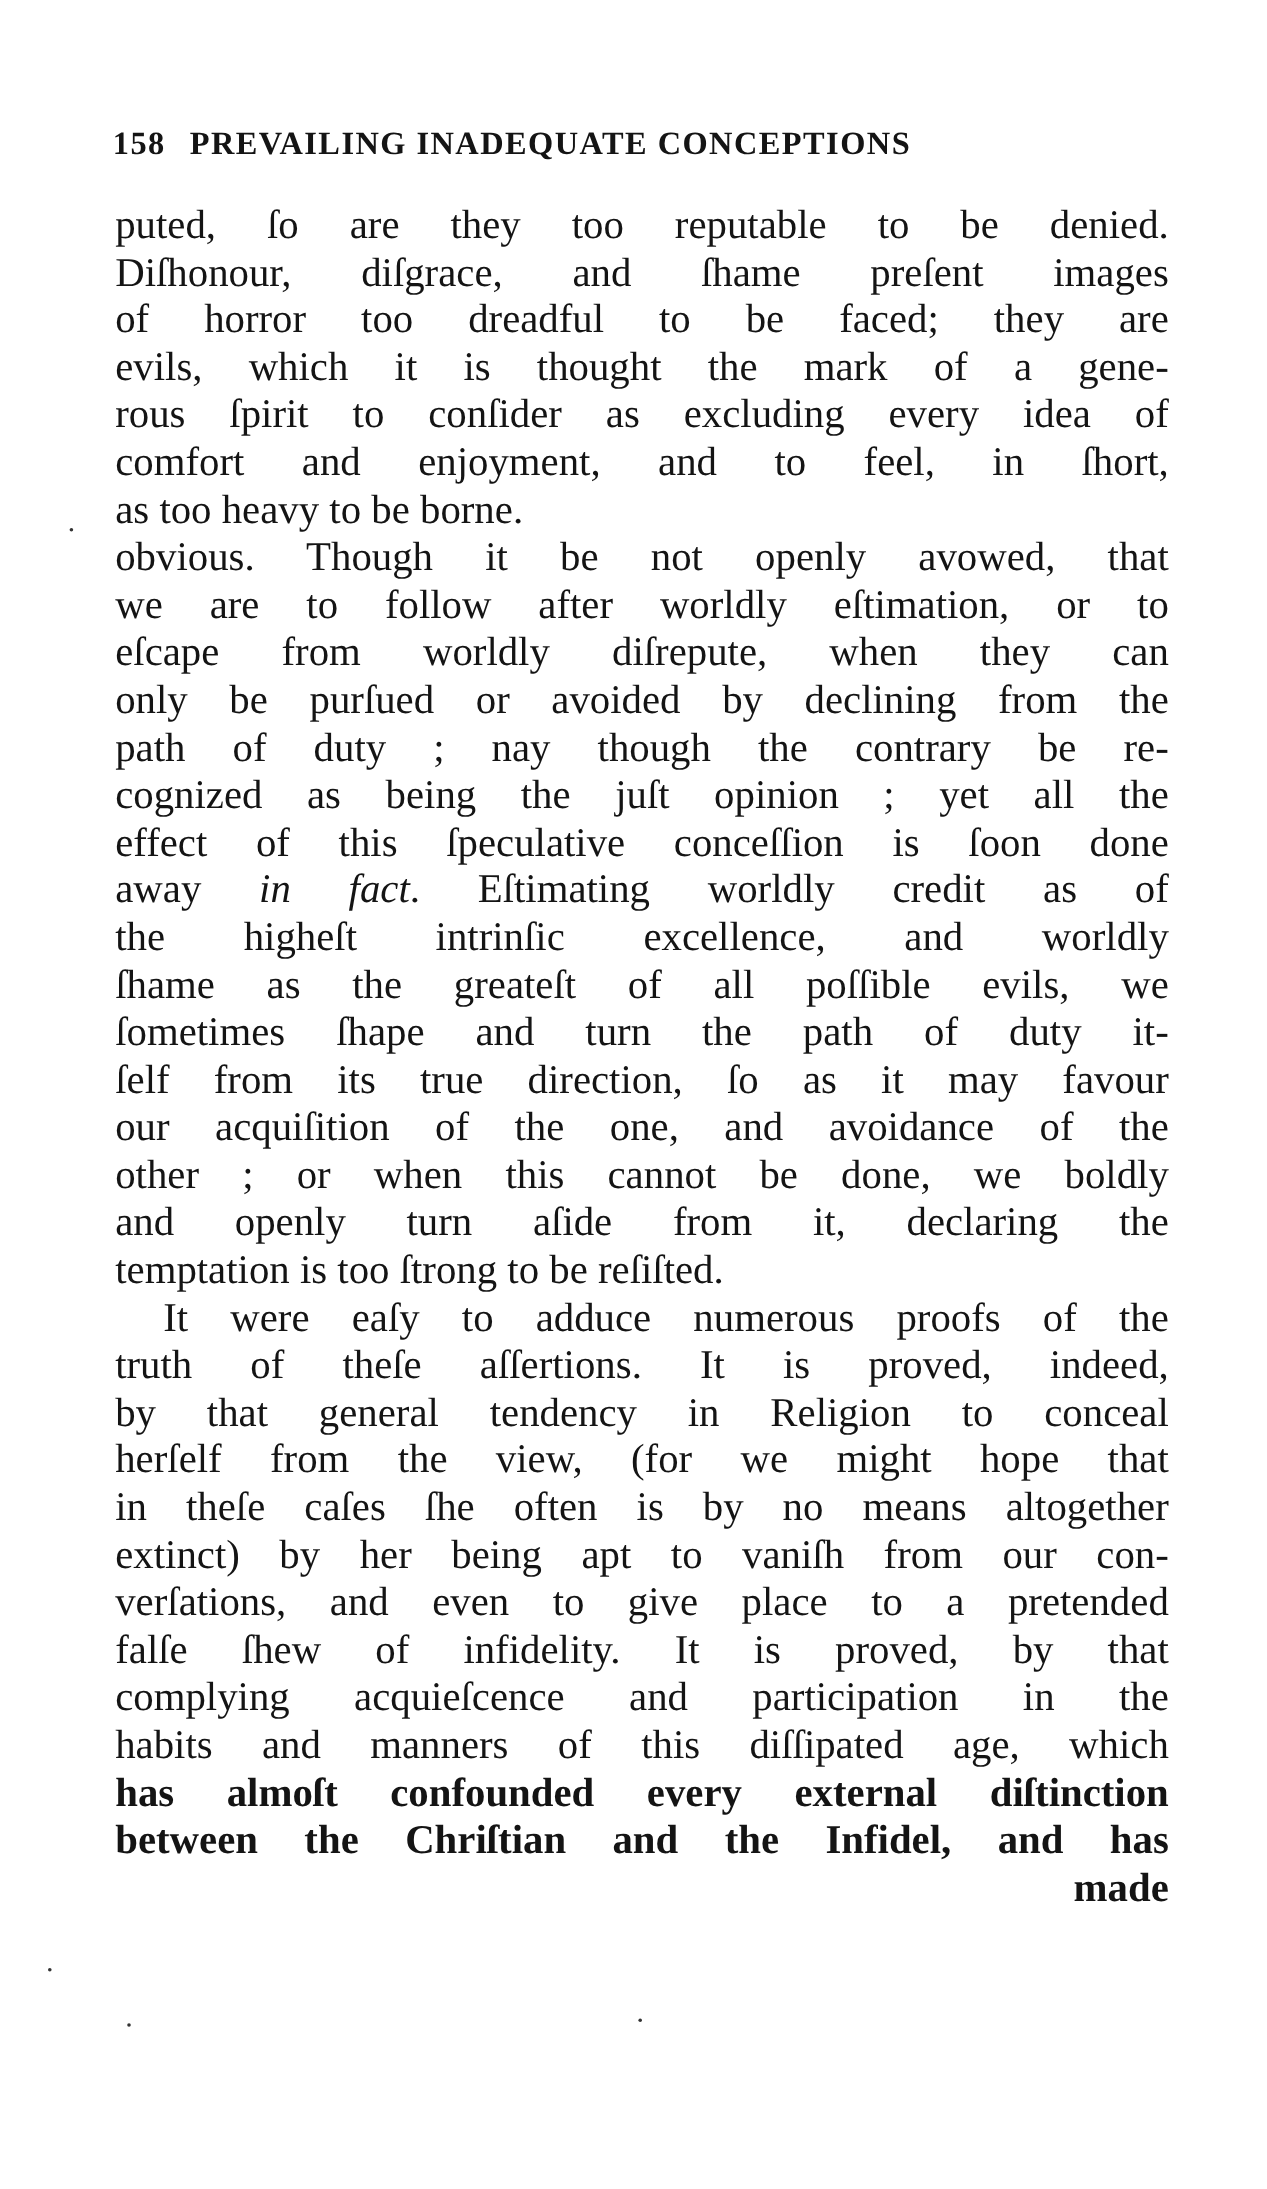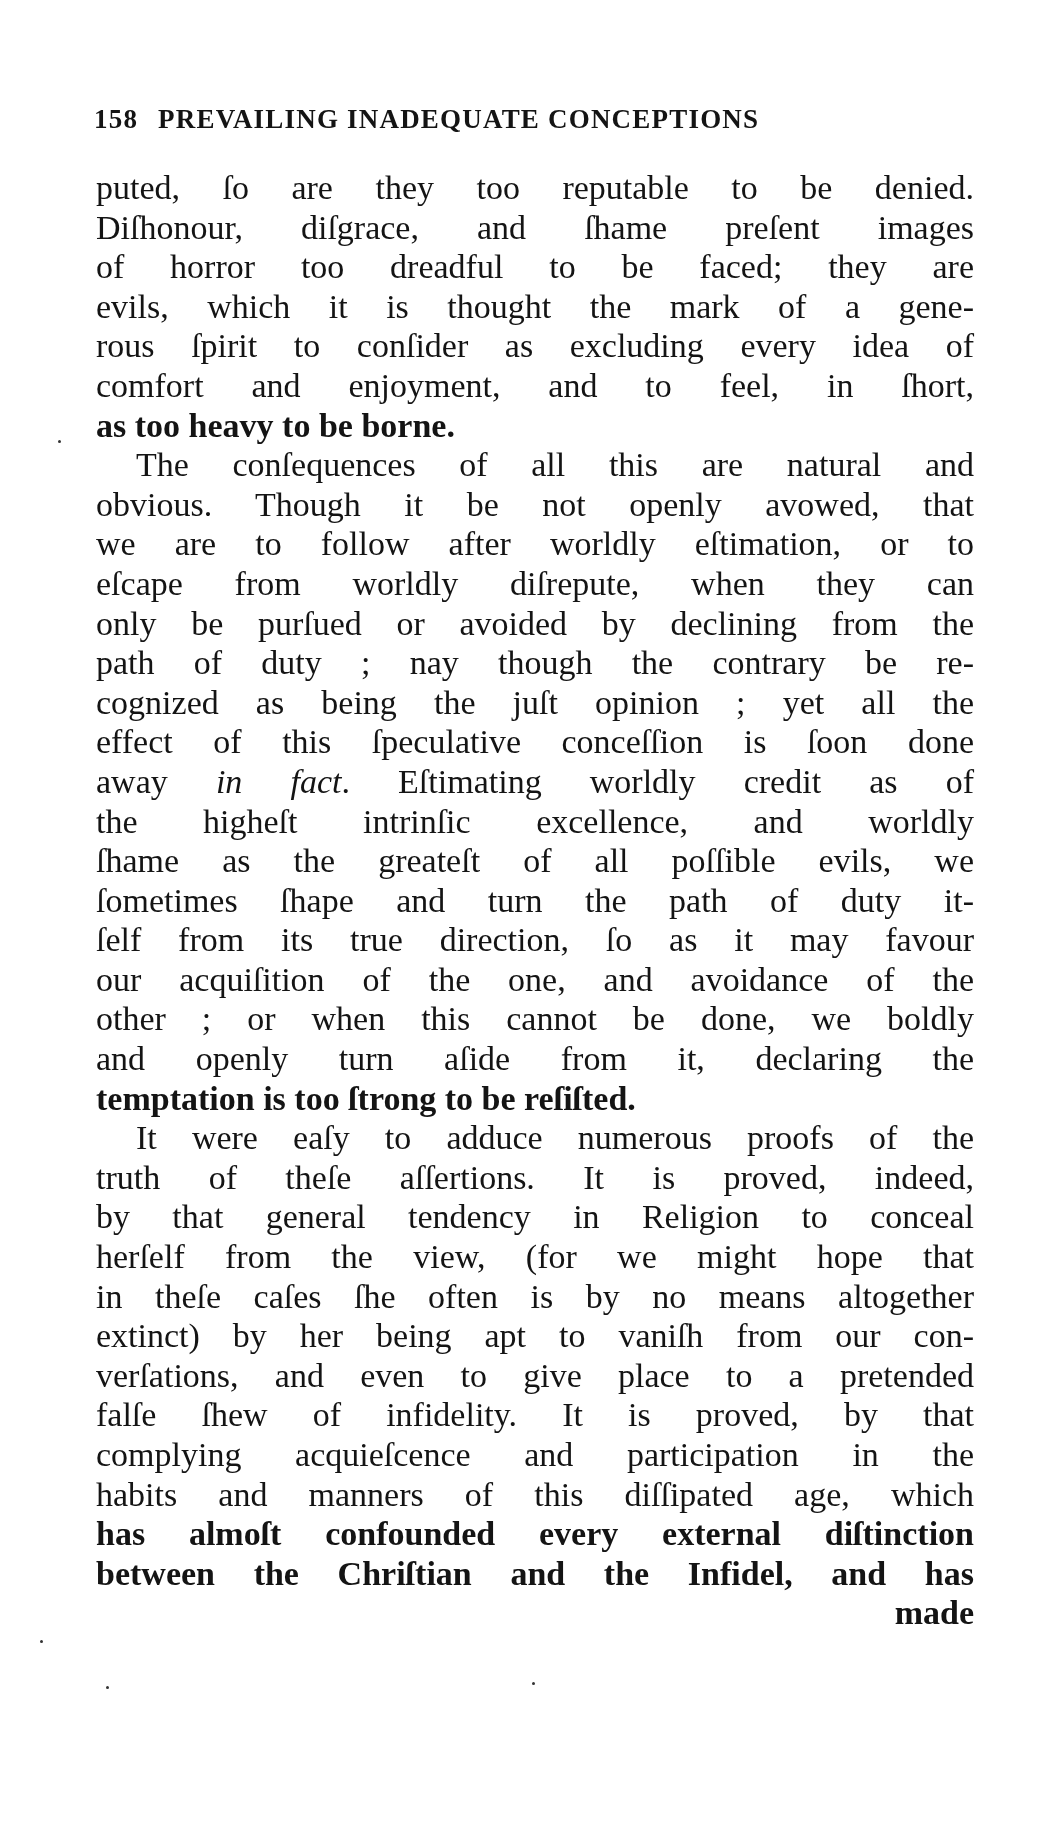--- a/index.html
+++ b/index.html
@@ -46,21 +46,20 @@
       height: 39.6px;
       line-height: 39.6px;
       font-size: 34px;
       white-space: nowrap;
       text-align: justify;
       text-align-last: justify;
       overflow: visible;
     }
     .line.last {
       text-align-last: left;
-      font-weight: bold;
     }
     .line.indent {
       padding-left: 40px;
       box-sizing: border-box;
     }
     .line.bold {
       font-weight: bold;
     }
     .line.right {
       text-align: center;
@@ -88,21 +87,20 @@
   </div>
 
   <div class="body-text" id="body-text">
       <div class="line"><span>puted, ſo are they too reputable to be denied.</span></div>
       <div class="line"><span>Diſhonour, diſgrace, and ſhame preſent images</span></div>
       <div class="line"><span>of horror too dreadful to be faced; they are</span></div>
       <div class="line"><span>evils, which it is thought the mark of a gene-</span></div>
       <div class="line"><span>rous ſpirit to conſider as excluding every idea of</span></div>
       <div class="line"><span>comfort and enjoyment, and to feel, in ſhort,</span></div>
       <div class="line last"><span>as too heavy to be borne.</span></div>
-      <div class="line indent"><span>The conſequences of all this are natural and</span></div>
       <div class="line"><span>obvious.  Though it be not openly avowed, that</span></div>
       <div class="line"><span>we are to follow after worldly eſtimation, or to</span></div>
       <div class="line"><span>eſcape from worldly diſrepute, when they can</span></div>
       <div class="line"><span>only be purſued or avoided by declining from the</span></div>
       <div class="line"><span>path of duty ; nay though the contrary be re-</span></div>
       <div class="line"><span>cognized as being the juſt opinion ; yet all the</span></div>
       <div class="line"><span>effect of this ſpeculative conceſſion is ſoon done</span></div>
       <div class="line"><span>away</span> <em>in fact</em><span>.  Eſtimating worldly credit as of</span></div>
       <div class="line"><span>the higheſt intrinſic excellence, and worldly</span></div>
       <div class="line"><span>ſhame as the greateſt of all poſſible evils, we</span></div>

